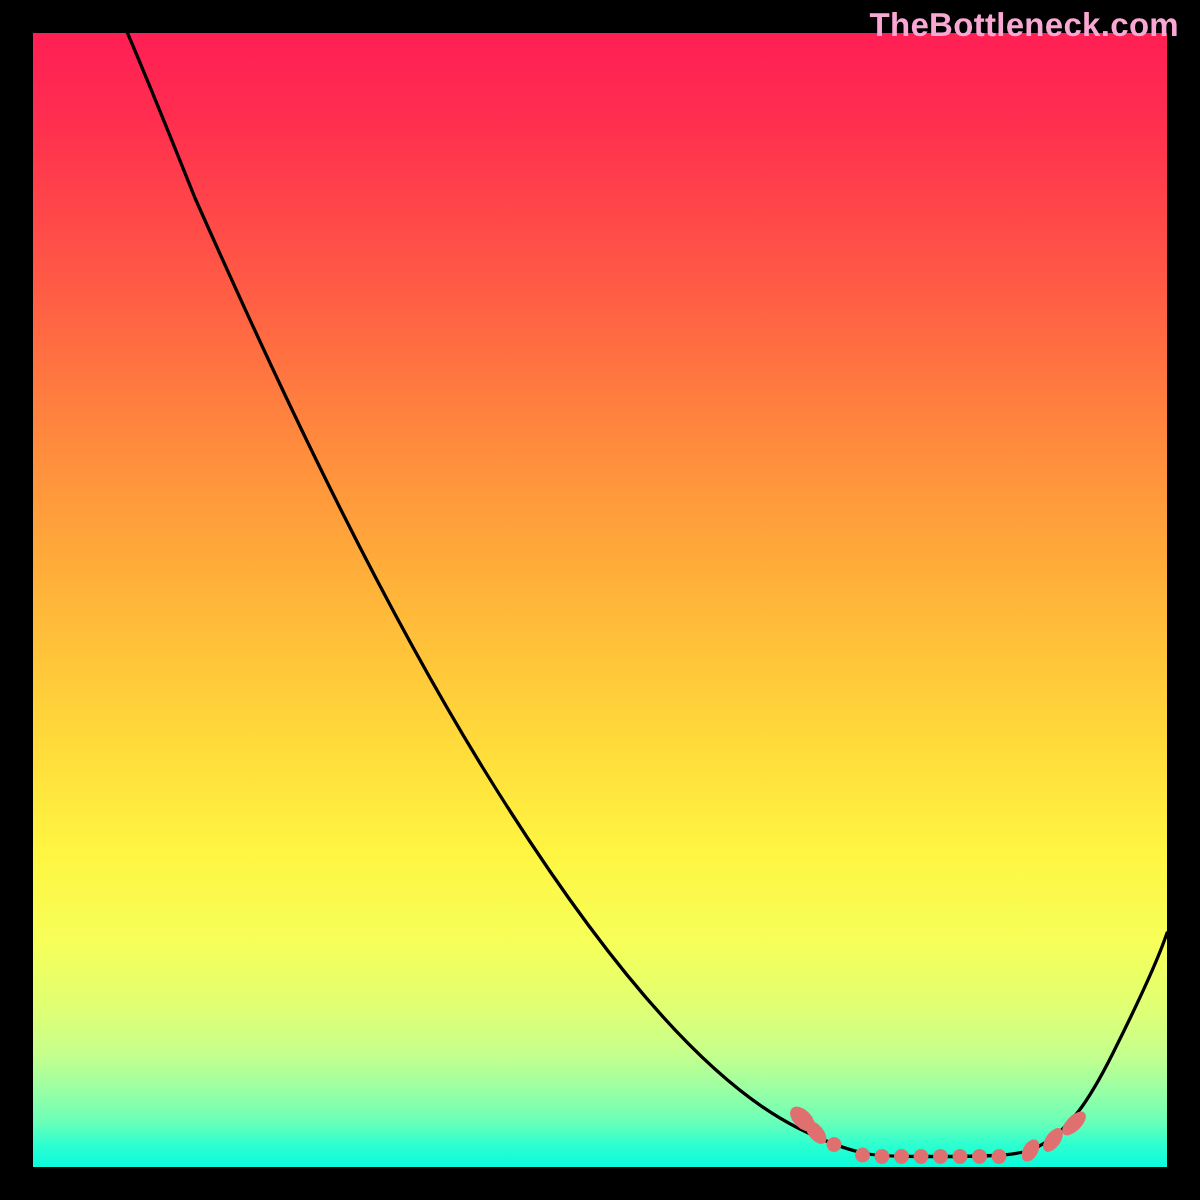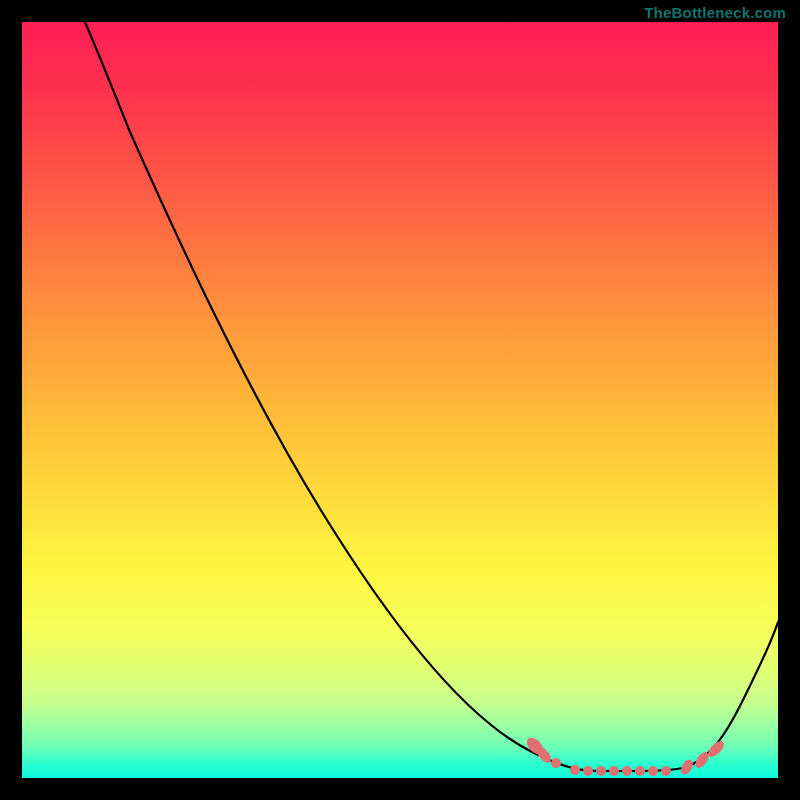--- a/index.html
+++ b/index.html
@@ -14,22 +14,22 @@
   .container {
     position: relative;
     width: 800px;
     height: 800px;
     background: #000;
   }
   .watermark {
     position: absolute;
     top: 4px;
     right: 14px;
-    color: #0f766e;
-    font-size: 15px;
+    color: #f9a8d4;
+    font-size: 22px;
     font-weight: 600;
     letter-spacing: 0.2px;
     z-index: 20;
   }
   .plot {
     position: absolute;
     left: 22px;
     top: 22px;
     width: 756px;
     height: 756px;

